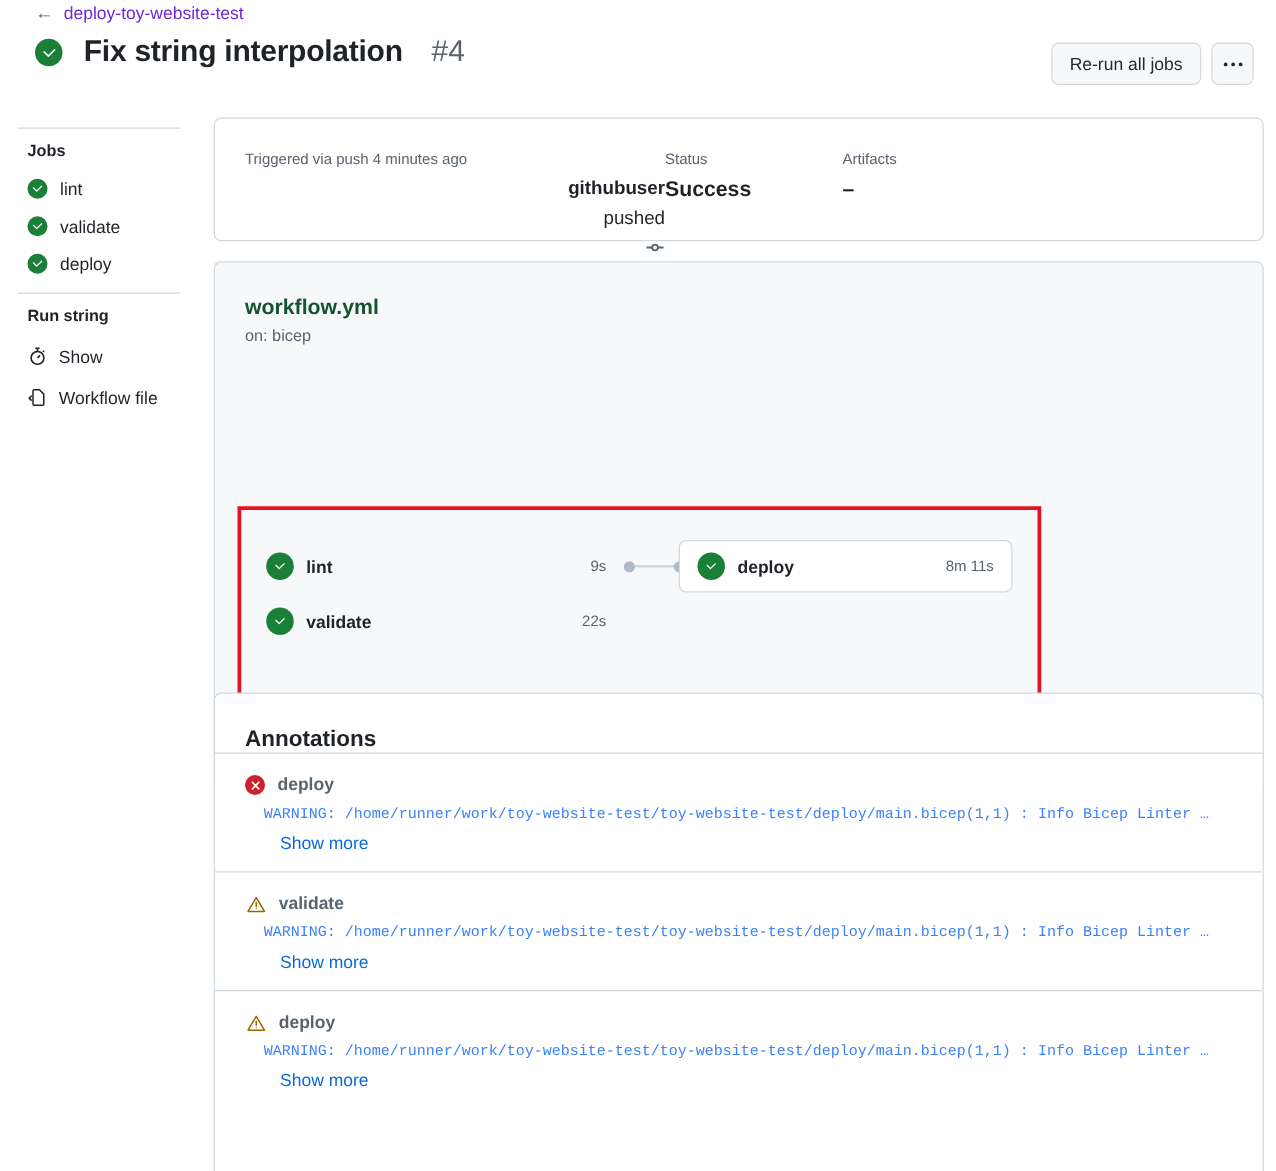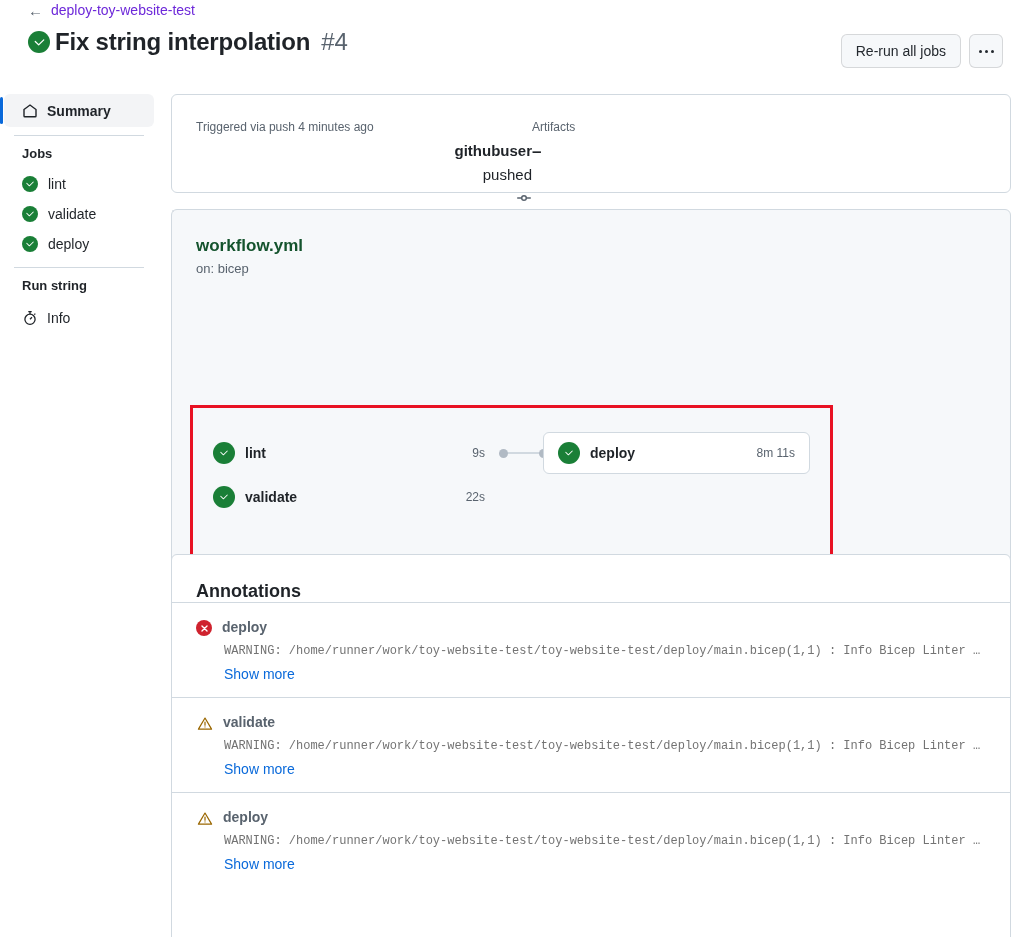--- a/index.html
+++ b/index.html
@@ -17,21 +17,21 @@
   .breadcrumb {
     position: absolute; left: 28px; top: 2px;
     display: flex; align-items: center; gap: 8px;
     font-size: 14px; color: #59636e;
   }
   .breadcrumb .back-arrow { font-size: 15px; color: #59636e; line-height: 1; }
   .breadcrumb .bc-text { color: #6d28d9; font-size: 14px; }
 
   .title-row {
     position: absolute; left: 28px; top: 28px;
-    display: flex; align-items: center; gap: 5px;
+    display: flex; align-items: center; gap: 17px;
   }
   .title-text {
     font-size: 24px; font-weight: 600; color: #1f2328; letter-spacing: -0.2px;
   }
   .title-num { font-size: 24px; font-weight: 400; color: #59636e; margin-left: 6px; }
 
   .check-circle {
     width: 22px; height: 22px; border-radius: 50%;
     background: #1a7f37; display: inline-flex; align-items: center; justify-content: center;
     flex: 0 0 auto;
@@ -149,22 +149,22 @@
   
   .ann-card { position: absolute; left: 0; top: 460px; width: 840px; height: 470px; overflow: hidden; }
   .ann-head { padding: 26px 24px 0 24px; }
   .ann-title { font-size: 18px; font-weight: 600; color: #1f2328; }
   .ann-sub { font-size: 13px; color: #59636e; margin-top: 6px; }
   .ann-row { padding: 16px 24px 15px 24px; border-top: 1px solid #d1d9e0; }
   .ann-row:first-of-type { border-top: 1px solid transparent; margin-top: 18px; }
   .ann-row-top { display: flex; align-items: flex-start; gap: 10px; }
   .ann-job { font-size: 14px; font-weight: 600; color: #59636e; line-height: 16px; }
   .ann-msg {
-    font-family: "Liberation Mono", monospace; font-size: 12px; color: #737373;
-    margin-top: 8px; margin-left: 28px; white-space: nowrap; overflow: hidden; text-overflow: ellipsis;
+    font-family: "Liberation Mono", monospace; font-size: 12px; color: #3b82f6;
+    margin-top: 8px; margin-left: 15px; white-space: nowrap; overflow: hidden; text-overflow: ellipsis;
   }
   .ann-more { margin-left: 28px; margin-top: 8px; font-size: 14px; color: #0969da; cursor: pointer; }
   .err-icon { width: 16px; height: 16px; border-radius: 50%; background: #cf222e;
     display:inline-flex; align-items:center; justify-content:center; flex:0 0 auto; margin-top:1px;}
   .warn-icon { width: 17px; height: 16px; display:inline-flex; align-items:center; justify-content:center; flex:0 0 auto; color:#9a6700; margin-top:1px;}
 </style>
 </head>
 <body>
 
 <div class="page">
@@ -189,28 +189,20 @@
     <button class="btn btn-icon">
       <span class="dots">
           <i></i>
           <i></i>
           <i></i>
         </span>
     </button>
   </div>
 
   <div class="sidebar">
-    <div class="side-item selected">
-      <span class="side-icon">
-        <svg width="16" height="16" viewBox="0 0 16 16" fill="none" stroke="#1f2328" stroke-width="1.4">
-          <path d="M2 6.5 8 2l6 4.5V13a.8.8 0 0 1-.8.8H2.8A.8.8 0 0 1 2 13V6.5Z"></path>
-        </svg>
-      </span>
-      <span>Summary</span>
-    </div>
     <div class="side-sep"></div>
     <div class="side-head">Jobs</div>
 
     <div class="job-item">
       <span class="check-circle">
         <svg width="10" height="10" viewBox="0 0 16 16">
             <path fill="#ffffff" d="M13.78 4.22a.75.75 0 0 1 0 1.06l-6.25 6.25a.75.75 0 0 1-1.06 0L2.22 7.28a.75.75 0 0 1 1.06-1.06L7 9.94l5.72-5.72a.75.75 0 0 1 1.06 0Z"></path>
           </svg>
       </span>
       <span>lint</span>
@@ -235,21 +227,30 @@
     <div class="side-sep"></div>
     <div class="side-head">Run string</div>
 
     <div class="side-item">
       <span class="side-icon">
         <svg width="16" height="16" viewBox="0 0 16 16" fill="none" stroke="#1f2328" stroke-width="1.3">
           <circle cx="8" cy="9.3" r="5.1"></circle>
             <path d="M8 9.3 10 7.3M6.3 1.6h3.4M8 1.6v2.6M12.3 4.6l1-1"></path>
         </svg>
       </span>
-      <span>Info</span>
+      <span>Show</span>
+    </div>
+    <div class="side-item">
+      <span class="side-icon">
+        <svg width="16" height="16" viewBox="0 0 16 16" fill="none" stroke="#1f2328" stroke-width="1.2">
+          <path d="M9.5 1.8H5.2a.8.8 0 0 0-.8.8v10.8a.8.8 0 0 0 .8.8h7a.8.8 0 0 0 .8-.8V5.3L9.5 1.8Z"></path>
+          <path d="M3.3 6.5 1.3 8.5l2 2"></path>
+        </svg>
+      </span>
+      <span>Workflow file</span>
     </div>
   </div>
 
   <div class="main">
 
     <div class="card summary-card">
       <div class="summary-grid">
         <div class="sg-col c1">
           <div class="sg-label">Triggered via push 4 minutes ago</div>
           <div class="trigger-line">
@@ -258,20 +259,24 @@
             <span class="commit-icon">
               <svg width="16" height="16" viewBox="0 0 16 16" fill="none" stroke="#59636e" stroke-width="1.5">
                 <circle cx="8" cy="8" r="2.3"></circle>
                   <path d="M1.2 8h4.5M10.3 8h4.5"></path>
               </svg>
             </span>
             <span class="sha">2f94fdb</span>
             <span class="branch-chip">main</span>
           </div>
         </div>
+        <div class="sg-col c2">
+          <div class="sg-label">Status</div>
+          <div class="sg-value">Success</div>
+        </div>
         <div class="sg-col">
           <div class="sg-label">Artifacts</div>
           <div class="sg-value">–</div>
         </div>
       </div>
     </div>
 
     <div class="wf-card">
       <div class="wf-title">workflow.yml</div>
       <div class="wf-sub">on: bicep</div>

